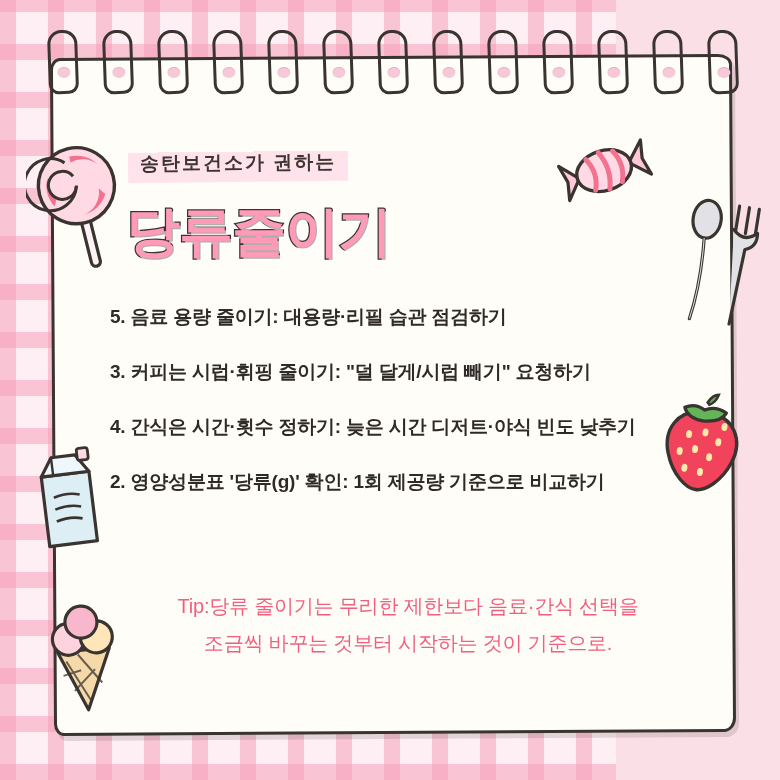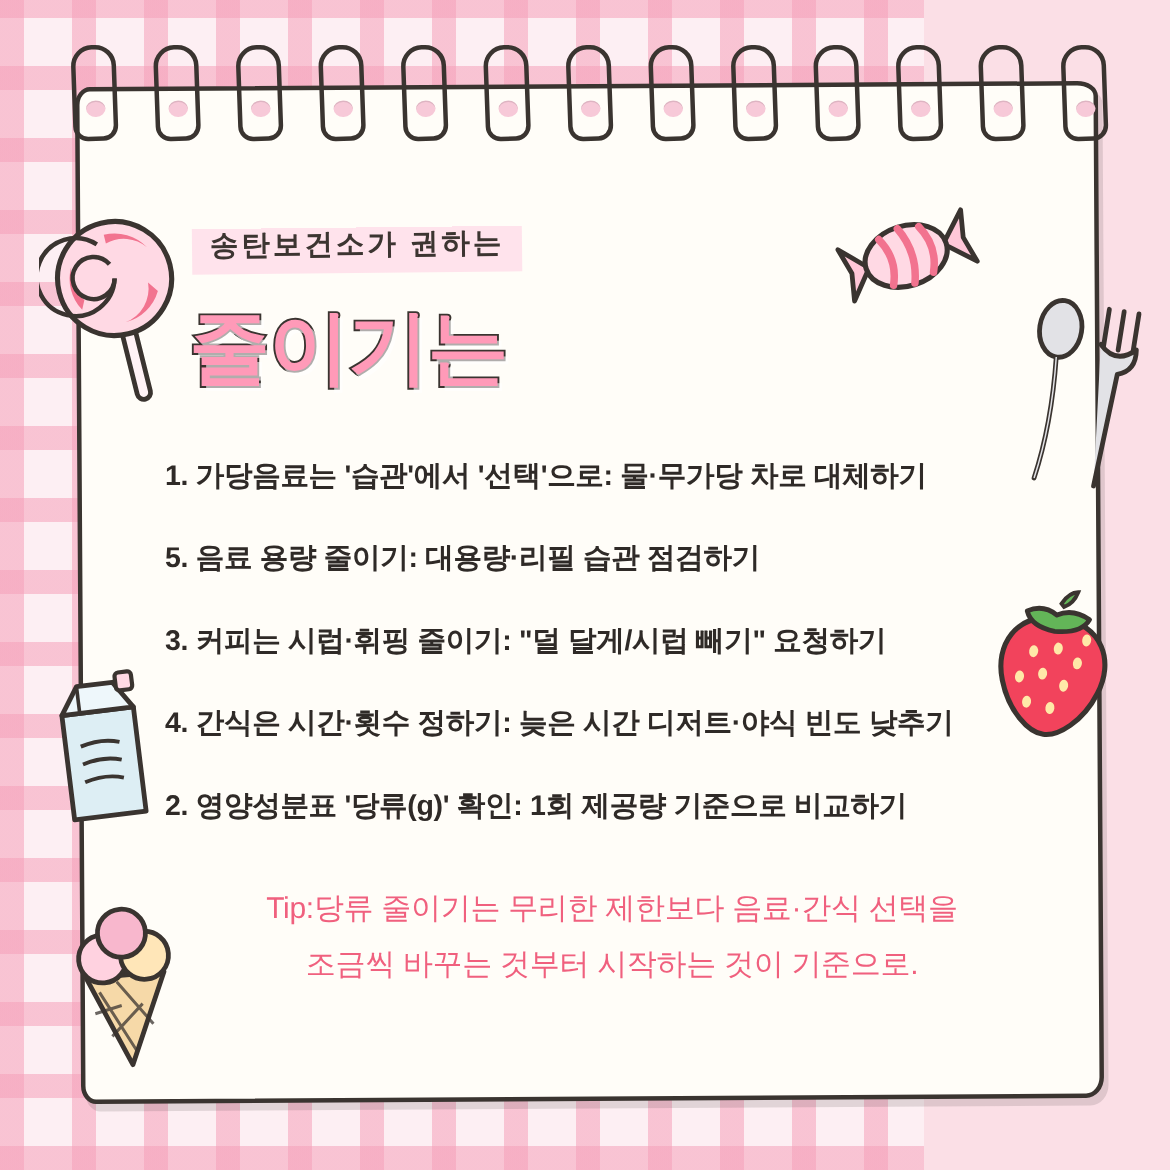--- a/index.html
+++ b/index.html
@@ -222,25 +222,24 @@
       </div>
   </div>
 
   <div id="content">
 
     <div class="subtitle-wrap">
       <span class="subtitle">송탄보건소가 권하는</span>
     </div>
 
     <div class="title-row">
-      <span class="title-pink">줄이기는</span>
+      <span class="title-pink">당류줄이기</span>
     </div>
 
     <div class="rules">
-      <div class="rule">1. 가당음료는 '습관'에서 '선택'으로: 물·무가당 차로 대체하기</div>
       <div class="rule">5. 음료 용량 줄이기: 대용량·리필 습관 점검하기</div>
       <div class="rule">3. 커피는 시럽·휘핑 줄이기: "덜 달게/시럽 빼기" 요청하기</div>
       <div class="rule">4. 간식은 시간·횟수 정하기: 늦은 시간 디저트·야식 빈도 낮추기</div>
       <div class="rule">2. 영양성분표 '당류(g)' 확인: 1회 제공량 기준으로 비교하기</div>
     </div>
 
     <div class="tip">
       <div class="tip-label">Tip:당류 줄이기는 무리한 제한보다 음료·간식 선택을</div>
       <div>조금씩 바꾸는 것부터 시작하는 것이 기준으로.</div>
     </div>

